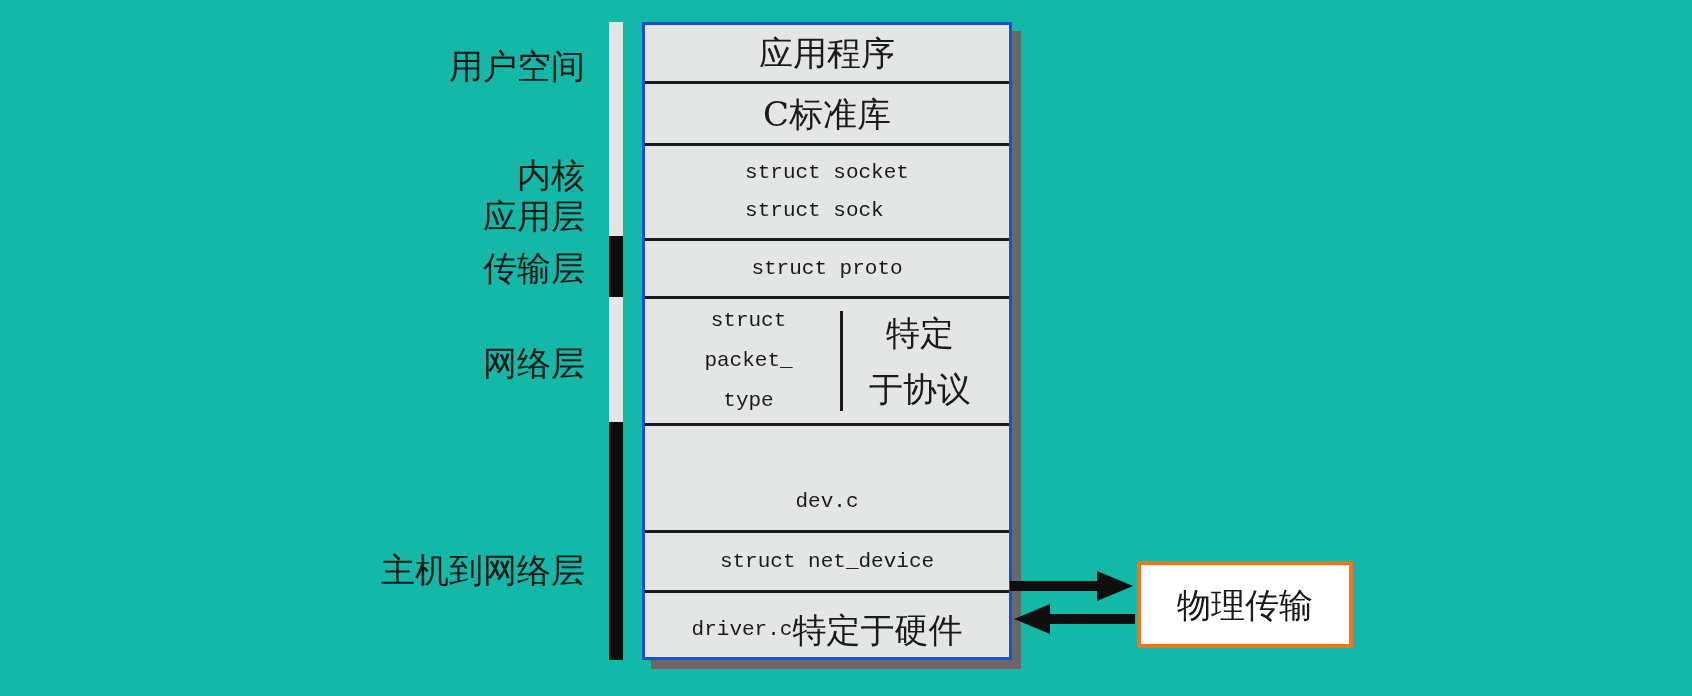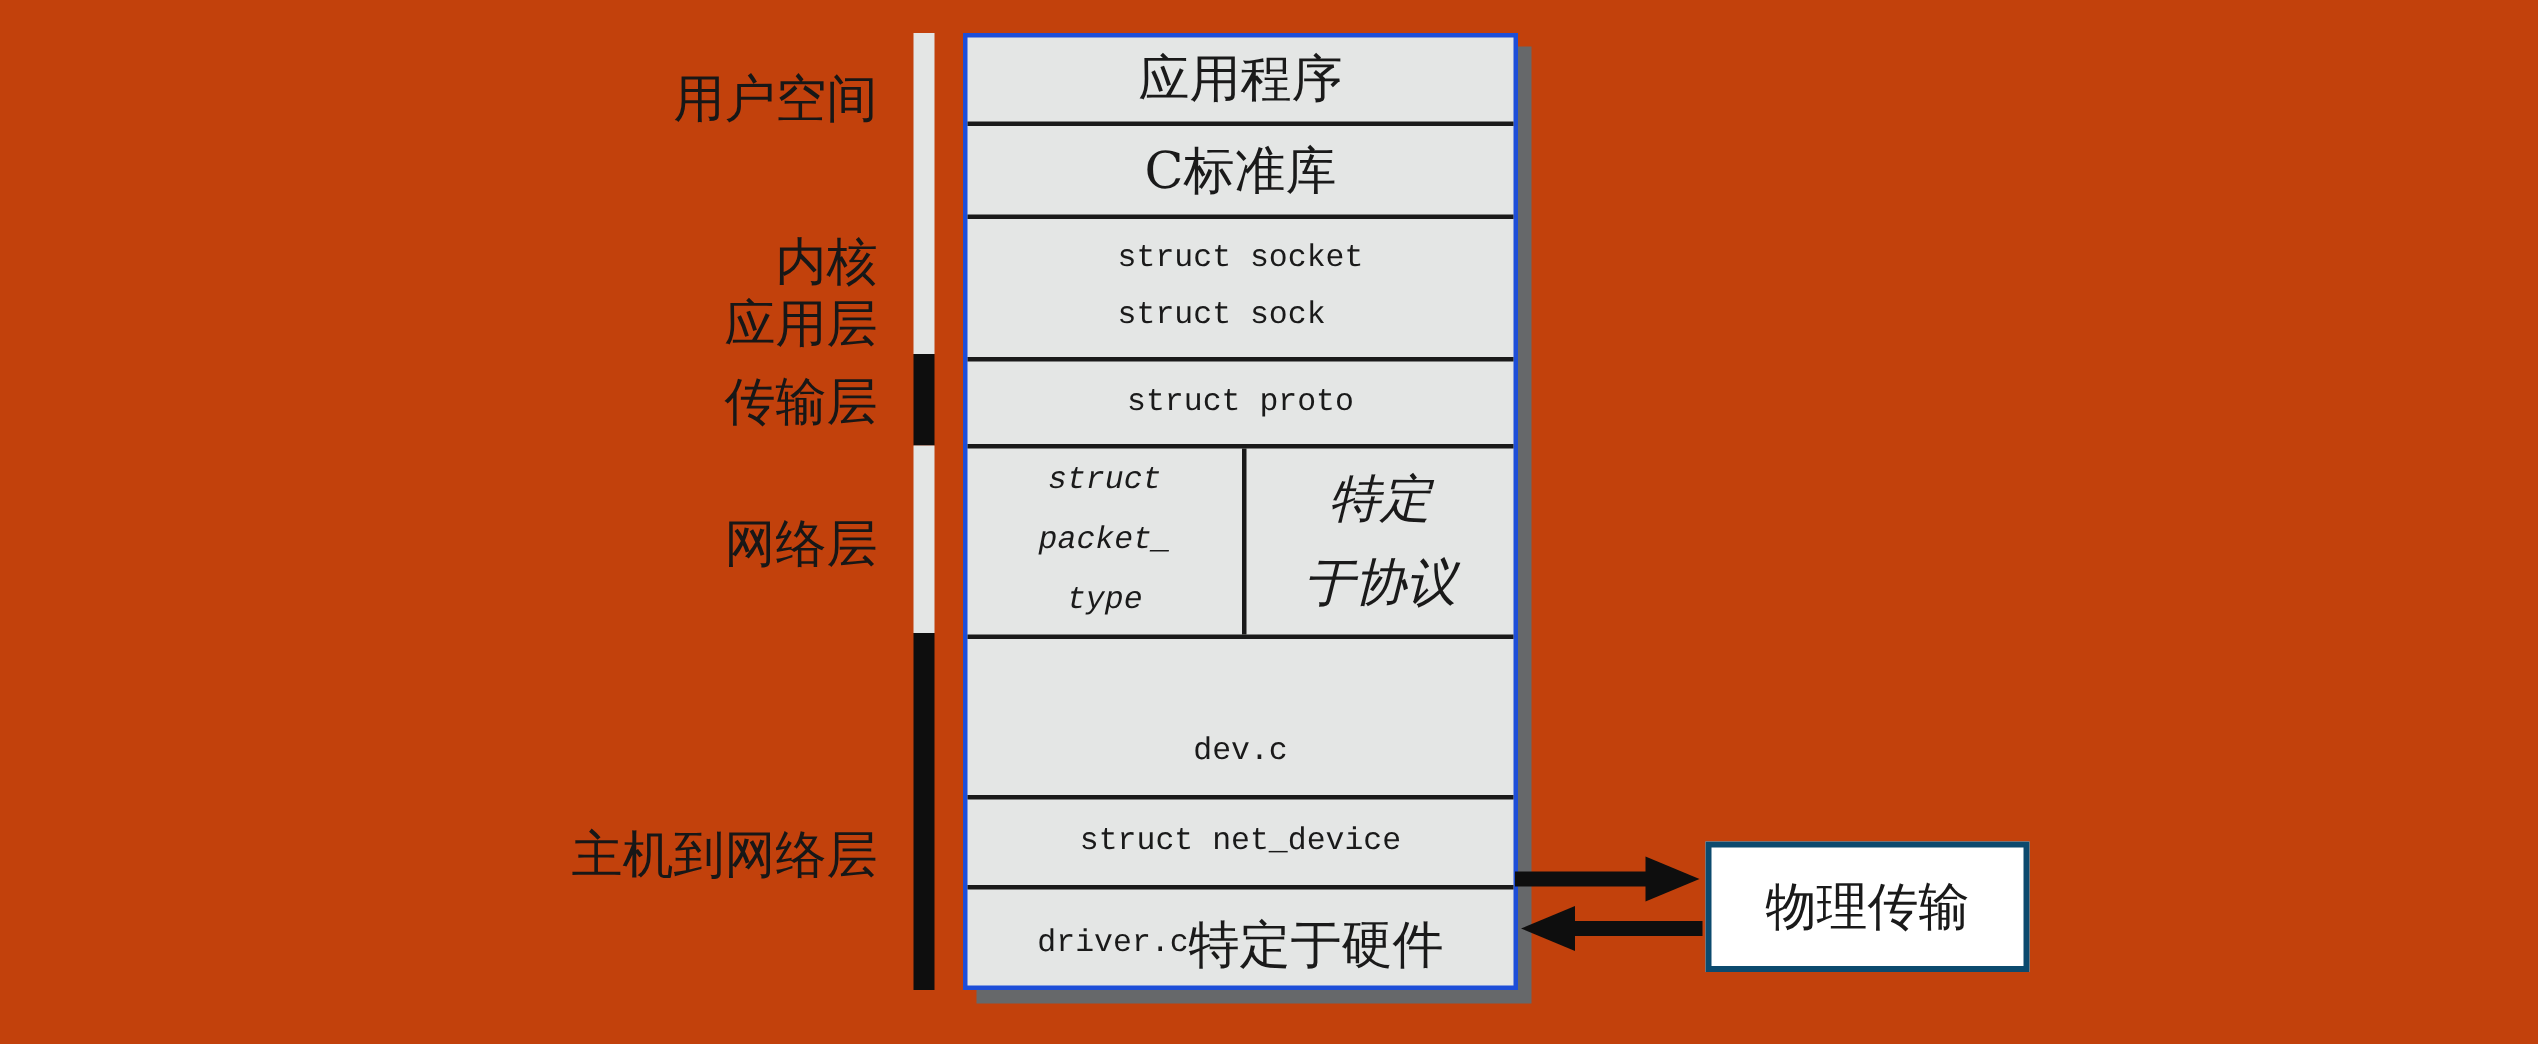--- a/index.html
+++ b/index.html
@@ -4,21 +4,21 @@
 <style>
   html, body {
     margin: 0;
     padding: 0;
     background: #ffffff;
   }
   .canvas {
     position: relative;
     width: 1692px;
     height: 696px;
-    background: #c2410c;
+    background: #14b8a6;
     overflow: hidden;
     font-family: "DejaVu Serif", "Liberation Serif", serif;
     color: #1a1a1a;
   }
 
   
   .side-label {
     position: absolute;
     left: 0;
     width: 585px;
@@ -72,21 +72,21 @@
     display: flex;
     align-items: center;
     justify-content: center;
     flex: 0 0 auto;
   }
   .row:last-child { border-bottom: none; flex: 1 1 auto; }
   .row-application { height: 59px;  }
   .row-clib        { height: 62px;  }
   .row-socket      { height: 95px;  }
   .row-proto       { height: 58px;  }
-  .row-network     { height: 127px; padding: 0; font-style: italic; }
+  .row-network     { height: 127px; padding: 12px; }
   .row-dev         { height: 59px; margin-top: 48px;  }
   .row-netdevice   { height: 60px;  }
   .row-driver      { flex-direction: row; padding-top: 10px; }
 
   .cn-text {
     font-family: "DejaVu Serif", "Liberation Serif", serif;
     font-size: 34px;
     line-height: 40px;
     white-space: pre-line;
     text-align: center;
@@ -124,21 +124,21 @@
 
   
   .phys-box {
     position: absolute;
     left: 1137px;
     top: 561px;
     width: 216px;
     height: 87px;
     box-sizing: border-box;
     background: #ffffff;
-    border: 4px solid #0c4a6e;
+    border: 4px solid #f97316;
     display: flex;
     align-items: center;
     justify-content: center;
     font-size: 34px;
   }
 
   
   .arrow-shaft {
     position: absolute;
     height: 10px;

